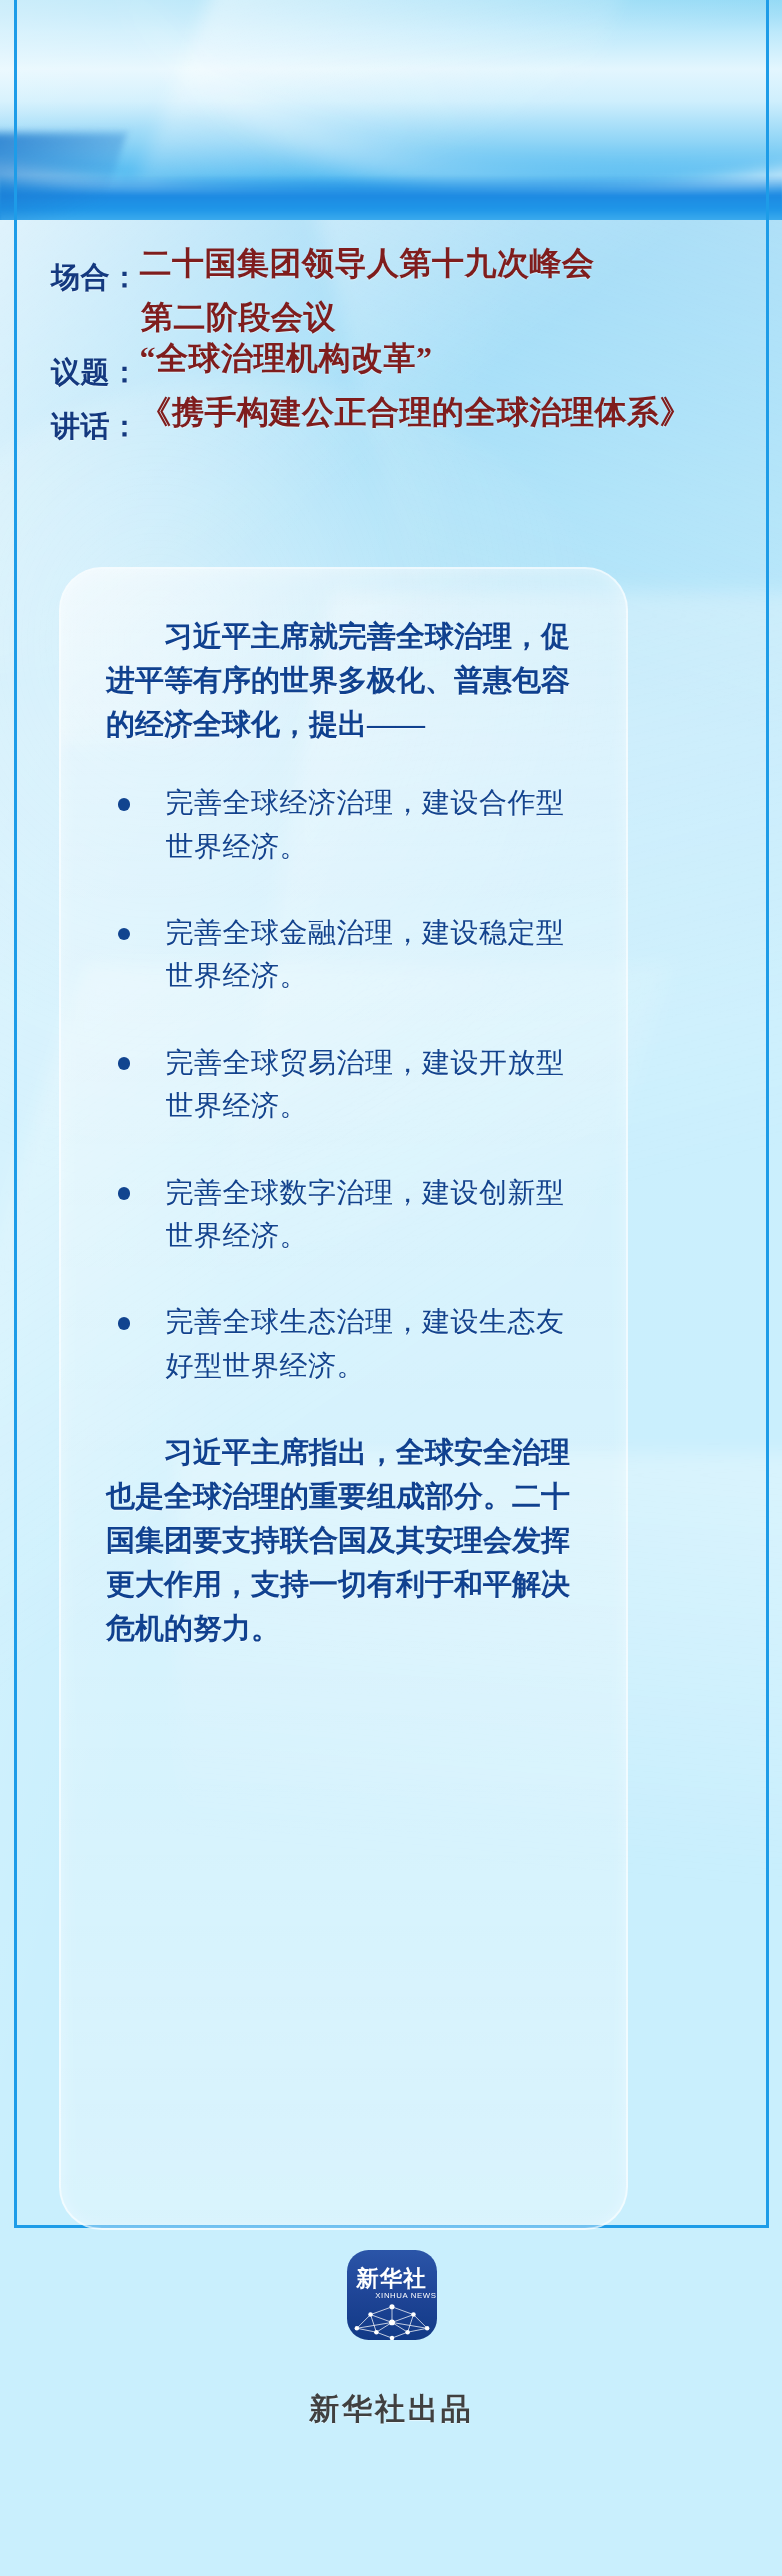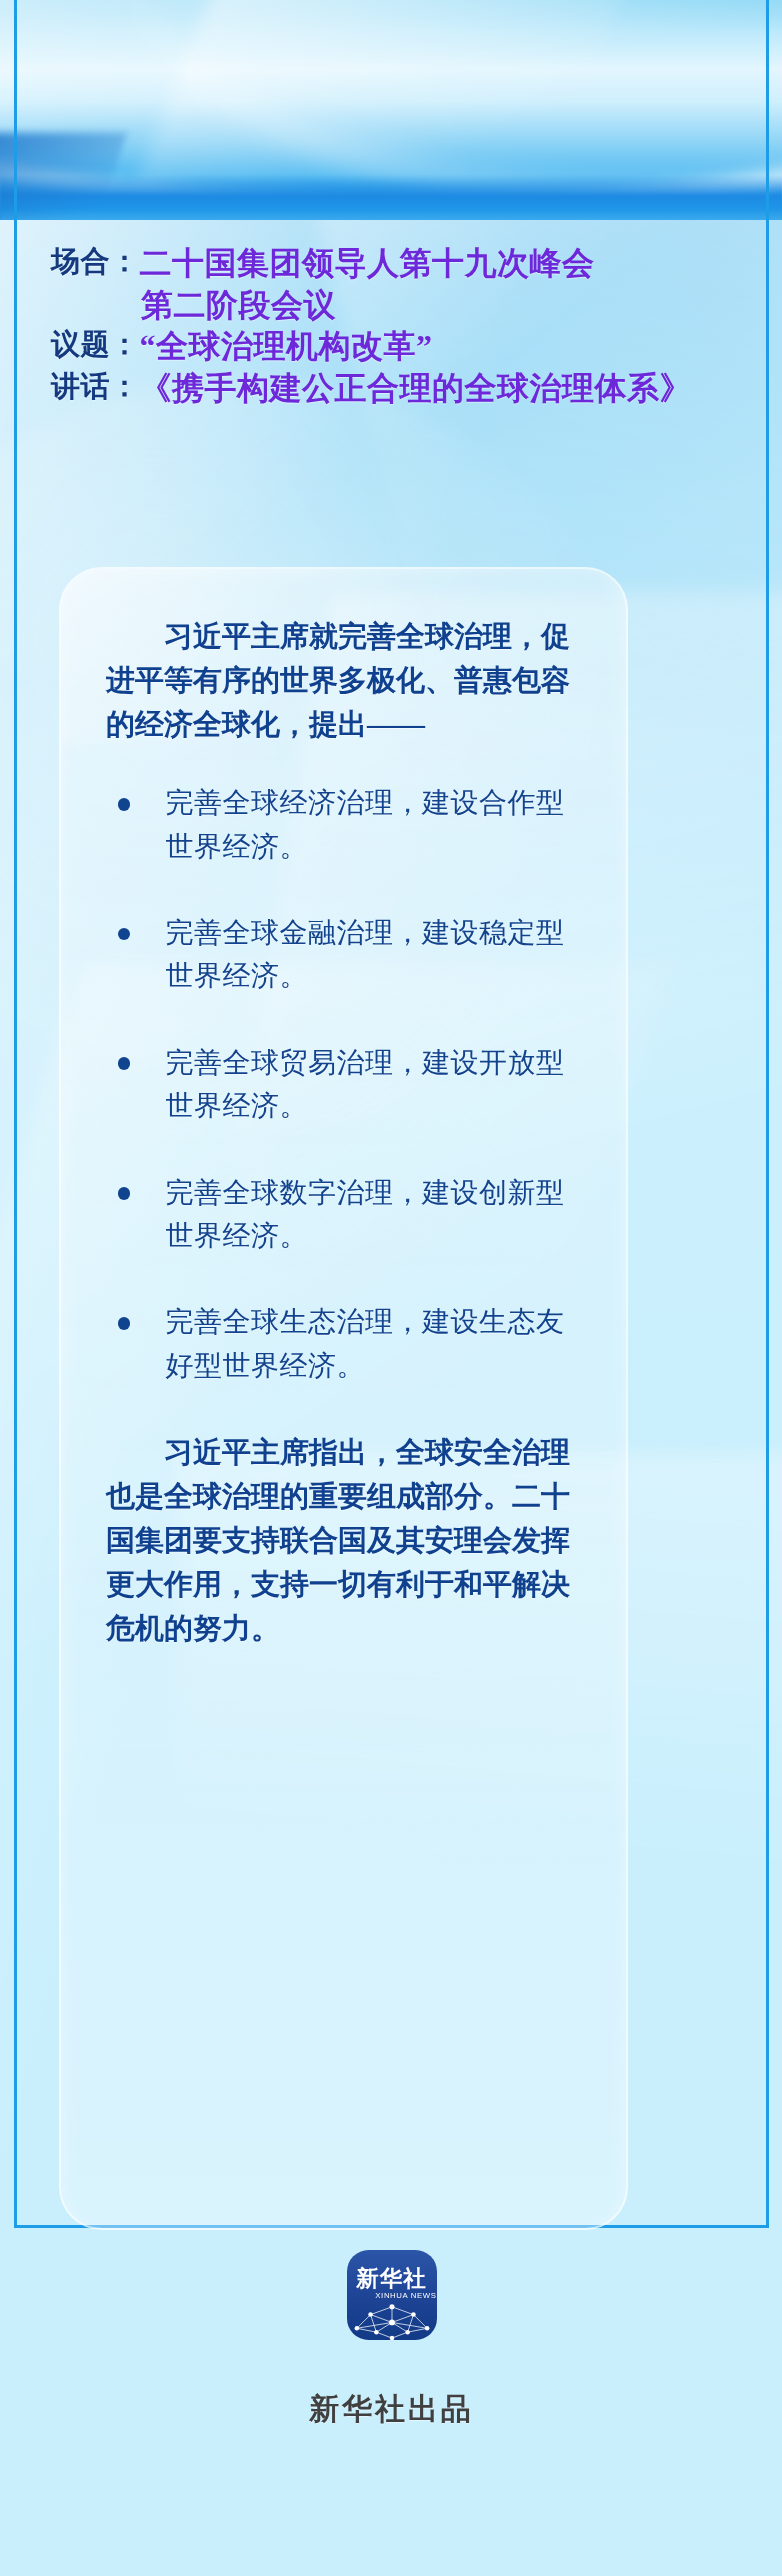--- a/index.html
+++ b/index.html
@@ -92,22 +92,22 @@
     pointer-events:none;
   }
 
   
   .header{
     position:absolute; left:51px; top:243px; width:704px;
     font-weight:bold; line-height:1.30;
     text-shadow:0 1px 1px rgba(255,255,255,.45);
   }
   .hrow{ display:flex; align-items:flex-start; }
-  .hlabel{ flex:0 0 auto; font-size:29px; color:#14397f; letter-spacing:0.5px; }
-  .hvalue{ flex:1 1 auto; font-size:32px; color:#6d28d9; letter-spacing:0.5px; }
+  .hlabel{ flex:0 0 auto; font-size:29px; color:#14397f; letter-spacing:0.5px;margin-top:16px; }
+  .hvalue{ flex:1 1 auto; font-size:32px; color:#7f1d1d; letter-spacing:0.5px; }
   .hrow.indent{ padding-left:90px; }
 
   
   .card{
     position:absolute; left:59px; top:567px; width:569px; height:1663px;
     border-radius:43px;
     background:linear-gradient(to bottom,
        rgba(255,255,255,.34) 0%, rgba(255,255,255,.26) 18%,
        rgba(255,255,255,.22) 55%, rgba(255,255,255,.30) 100%);
     border:2px solid rgba(255,255,255,.62);

